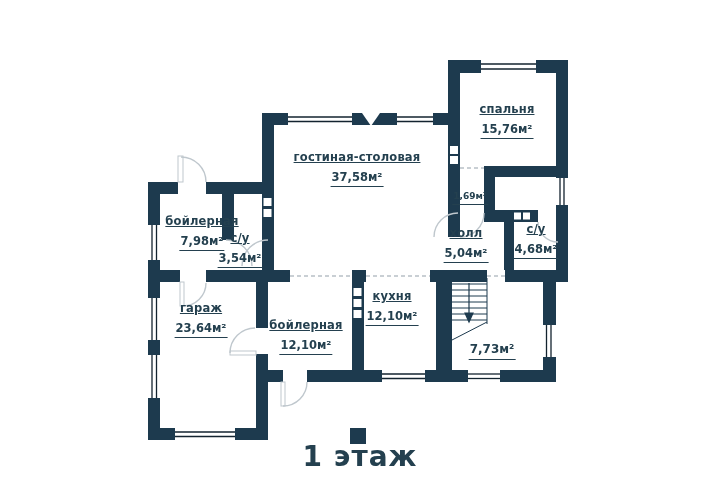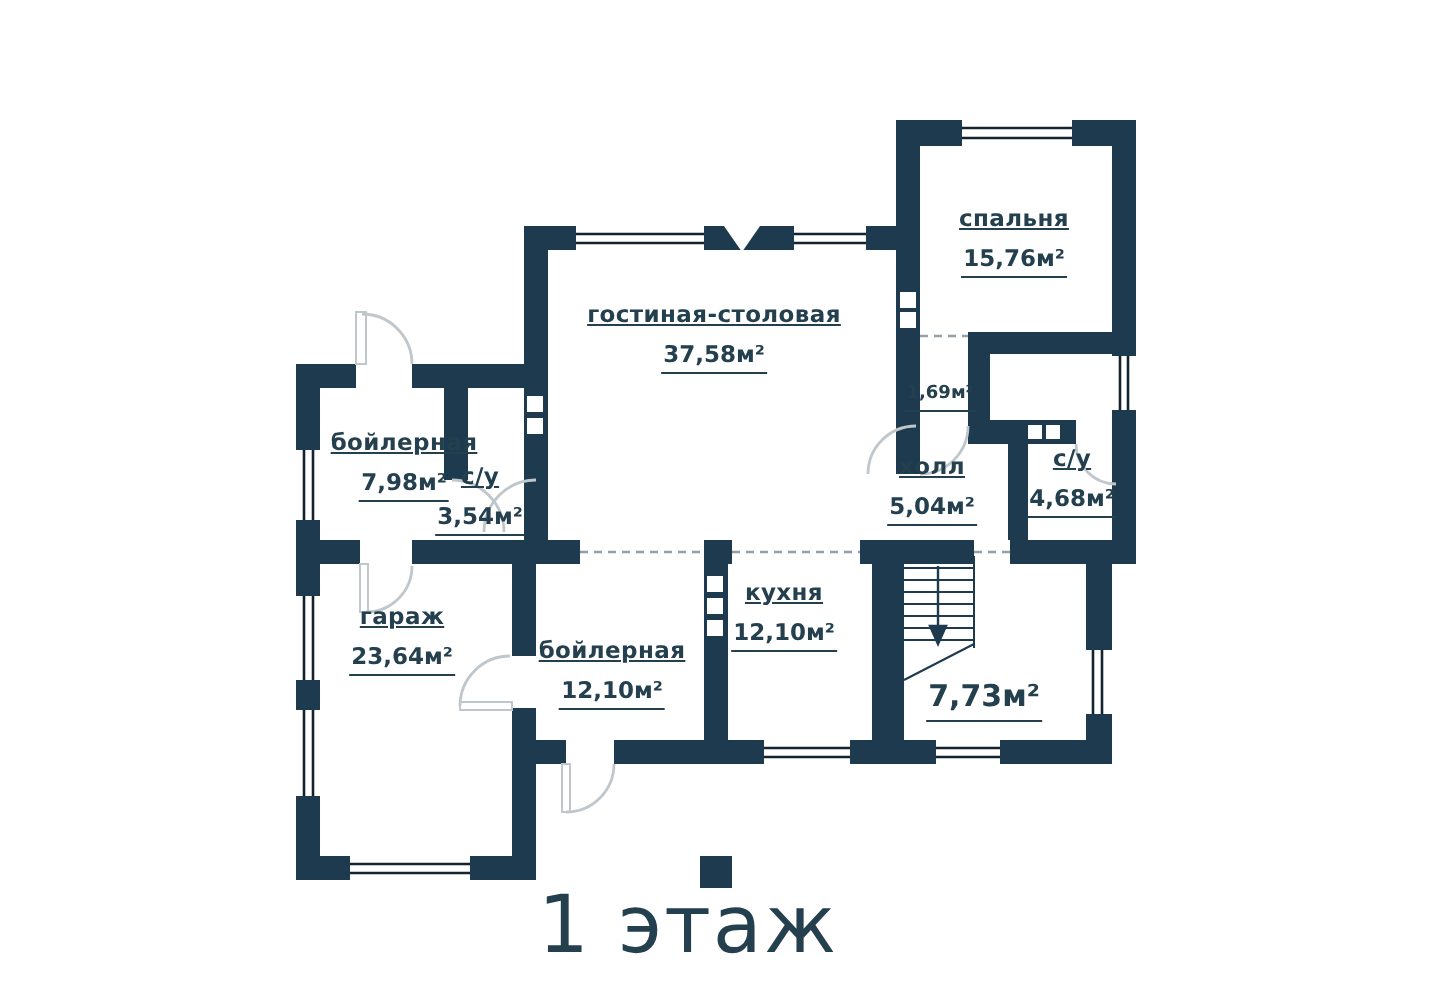--- a/index.html
+++ b/index.html
@@ -21,24 +21,24 @@
   .stair{stroke:var(--wall);stroke-width:1;}
   .arrow{stroke:var(--wall);stroke-width:1.2;fill:var(--wall);}
   .vent{fill:#fff;}
   .room-label{
     position:absolute;transform:translateX(-50%);text-align:center;
     color:var(--text);font-weight:700;line-height:1.32;white-space:nowrap;text-decoration:underline;
   }
   .room-label .rn{font-size:11.5px;letter-spacing:.2px;}
   .room-label .ra{display:inline-block;font-size:11.5px;border-bottom:1.6px solid var(--text);padding:0 1px 1px;}
   .room-label.small .ra{font-size:9px;border-bottom-width:1px;}
-  .room-label.med .ra{font-size:15px;border-bottom-width:1.4px;}
+  .room-label.med .ra{font-size:12px;border-bottom-width:1.4px;}
   .floor-title{
-    position:absolute;left:344px;top:440px;transform:translateX(-50%);
-    font-size:40px;font-weight:400;color:var(--text);letter-spacing:1px;
+    position:absolute;left:360px;top:440px;transform:translateX(-50%);
+    font-size:28px;font-weight:700;color:var(--text);letter-spacing:1px;
   }
 </style>
 </head>
 <body>
 
 <div class="plan">
 
   <svg width="717" height="502" viewBox="0 0 717 502">
 
     <g>

